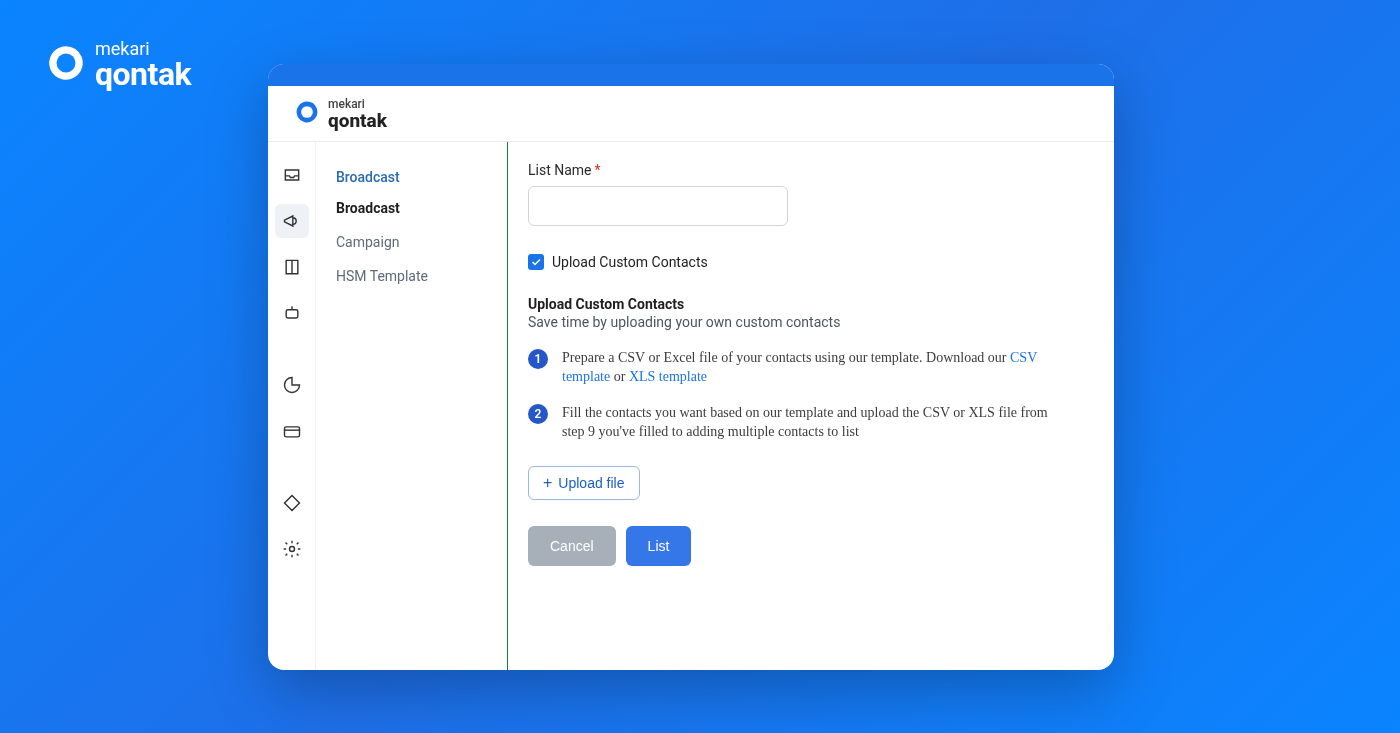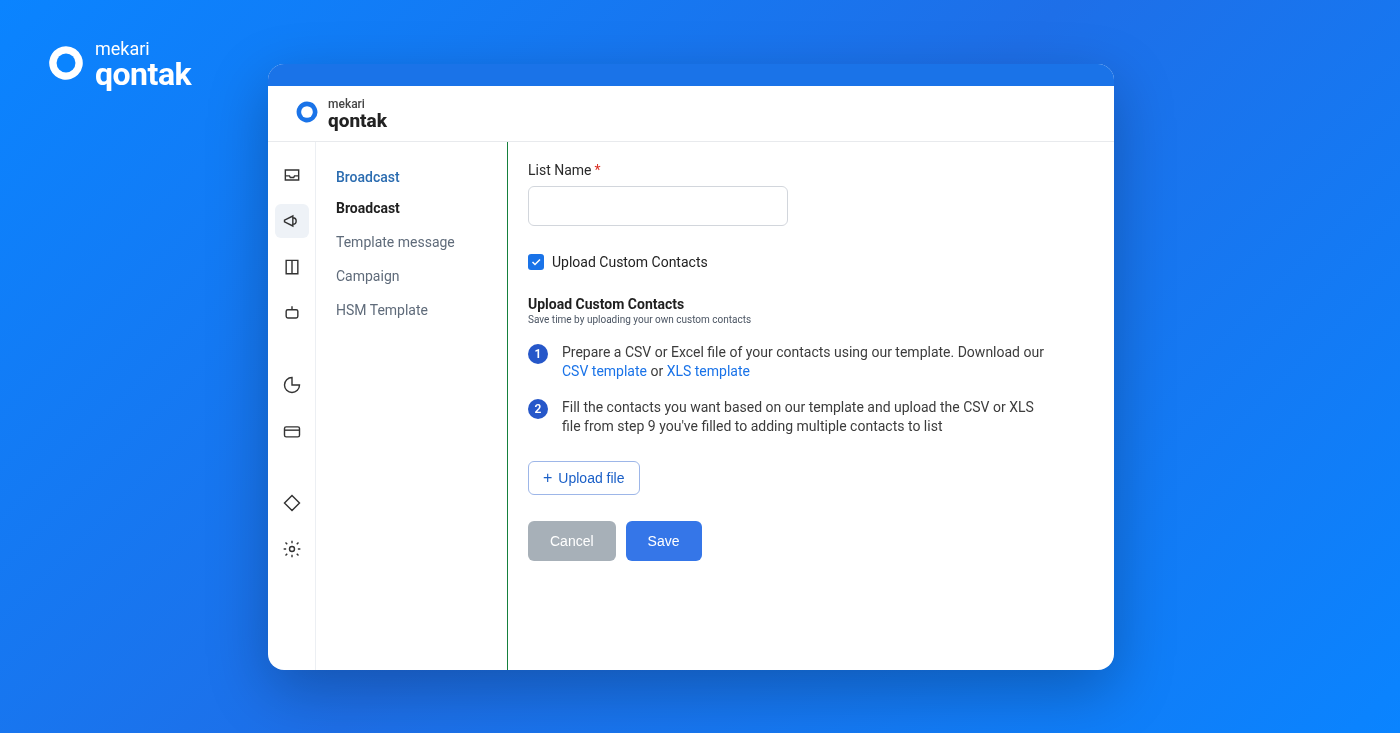--- a/index.html
+++ b/index.html
@@ -141,21 +141,21 @@
   .checkbox svg { width: 12px; height: 12px; stroke: #fff; stroke-width: 3; fill: none; }
   .checkbox-label { font-size: 14px; color: #222; }
 
   .section-title {
     margin-top: 26px;
     font-size: 14px;
     font-weight: 700;
     color: #1f1f1f;
   }
   .section-sub {
-    font-size: 10px;
+    font-size: 14px;
     color: #4b5563;
     margin-top: 2px;
   }
   .steps { margin-top: 18px; }
   .step {
     display: flex;
     gap: 14px;
     margin-bottom: 16px;
     align-items: flex-start;
   }
@@ -168,20 +168,21 @@
     display: flex; align-items: center; justify-content: center;
     flex-shrink: 0;
     margin-top: 1px;
     font-weight: 600;
   }
   .step-text {
     font-size: 14px;
     color: #3c3c3c;
     line-height: 1.4;
     max-width: 490px;
+    font-family: Liberation Serif, serif;
   }
   .step-text .link { color: #1a73e8; cursor: pointer; }
 
   .select-file-btn {
     margin-top: 8px;
     border: 1px solid #9db6e8;
     color: #1a5fc7;
     background: #fff;
     padding: 8px 14px;
     border-radius: 6px;
@@ -286,21 +287,20 @@
         <svg viewBox="0 0 24 24">
             <circle cx="12" cy="12" r="3"></circle>
             <path d="M12 2v3M12 19v3M4.2 4.2l2.1 2.1M17.7 17.7l2.1 2.1M2 12h3M19 12h3M4.2 19.8l2.1-2.1M17.7 6.3l2.1-2.1"></path>
           </svg>
       </div>
     </div>
 
     <div class="sub-nav">
       <div class="nav-item header">Broadcast</div>
       <div class="nav-item active">Broadcast</div>
-      <div class="nav-item">Template message</div>
       <div class="nav-item">Campaign</div>
       <div class="nav-item">HSM Template</div>
     </div>
 
     <div class="content">
       <div class="field-label">
         <span>List Name</span>
         <span class="req">*</span>
       </div>
       <input class="text-input" type="text" value="" style="">
@@ -330,17 +330,17 @@
         </div>
       </div>
 
       <button class="select-file-btn">
         <span class="plus">+</span>
         <span>Upload file</span>
       </button>
 
       <div class="actions">
         <button class="btn btn-cancel">Cancel</button>
-        <button class="btn btn-save">Save</button>
+        <button class="btn btn-save">List</button>
       </div>
     </div>
   </div>
 </div>
 
 </body></html>

